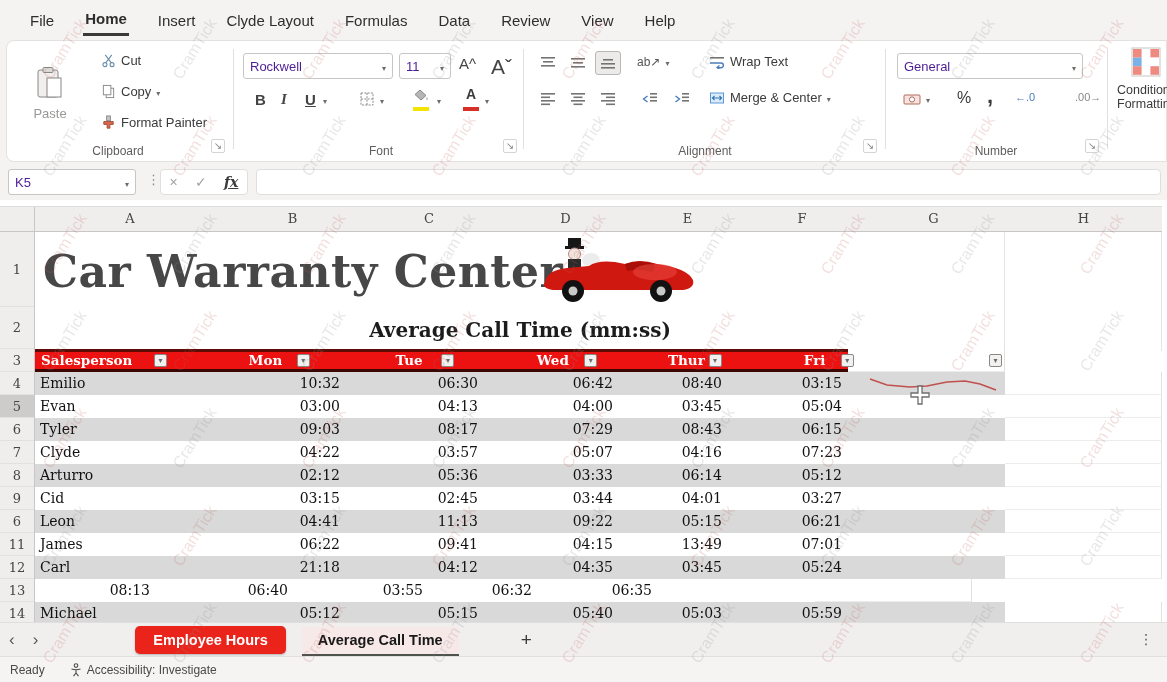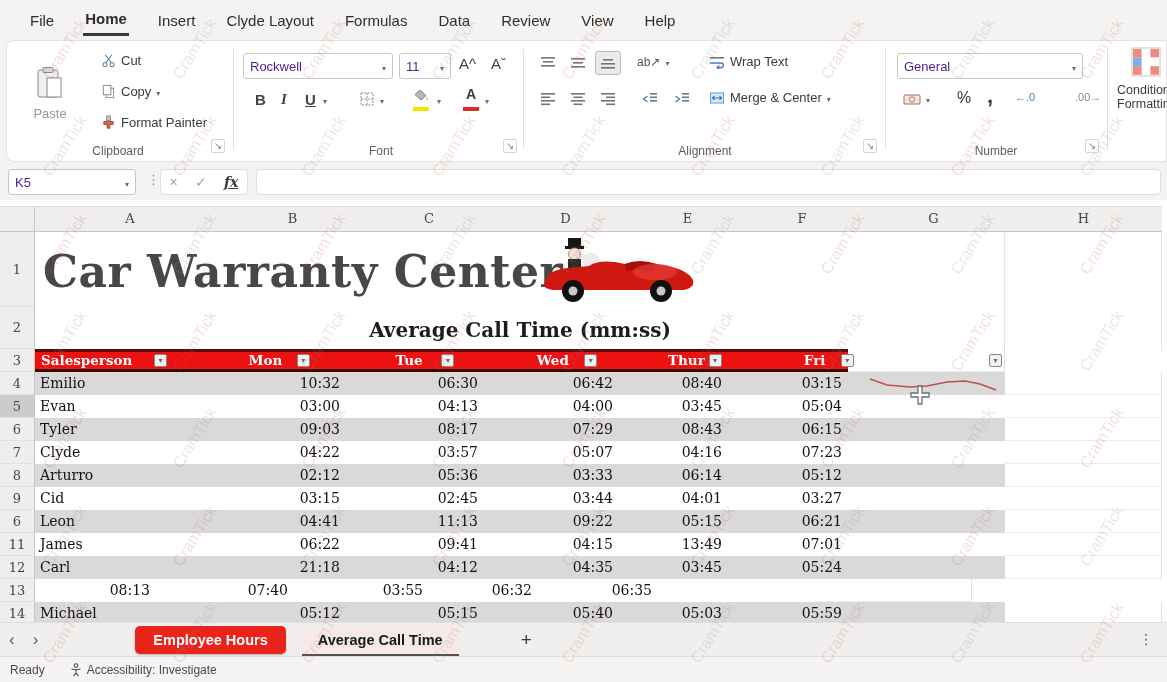--- a/index.html
+++ b/index.html
@@ -185,21 +185,21 @@
     <span>Rockwell</span>
     <span class="chev"></span>
   </div>
   <div class="selbox" style="position:absolute; left:392px; top:12px; width:52px;">
     <span>11</span>
     <span class="chev"></span>
   </div>
   <div class="rbtn" style="left:452px; top:14px; font-size:15px; color:#444;">
         <span>A^</span>
       </div>
-  <div class="rbtn" style="left:484px; top:14px; font-size:15px; color:#444;">
+  <div class="rbtn" style="left:484px; top:14px; font-size:21px; color:#444;">
         <span>Aˇ</span>
       </div>
   <div class="rbtn fontletter" style="left:248px; top:50px;">
         <span>B</span>
       </div>
   <div class="rbtn fontletter it" style="left:274px; top:50px;">
         <span>I</span>
       </div>
   <div class="rbtn fontletter un" style="left:298px; top:50px;">
         <span>U</span>
@@ -562,21 +562,21 @@
         <div class="c cC v">04:12</div>
         <div class="c cD v">04:35</div>
         <div class="c cE v">03:45</div>
         <div class="c cF v">05:24</div>
         <div class="c cG"></div>
         <div class="c cH"></div>
       </div>
 
       <div class="trow">
         <div class="c cB v">08:13</div>
-        <div class="c cC v">07:40</div>
+        <div class="c cC v">06:40</div>
         <div class="c cD v">03:55</div>
         <div class="c cE v">06:32</div>
         <div class="c cF v">06:35</div>
         <div class="c cG"></div>
         <div class="c cH"></div>
       </div>
 
       <div class="trow">
         <div class="c cA">Michael</div>
         <div class="c cB v">05:12</div>

